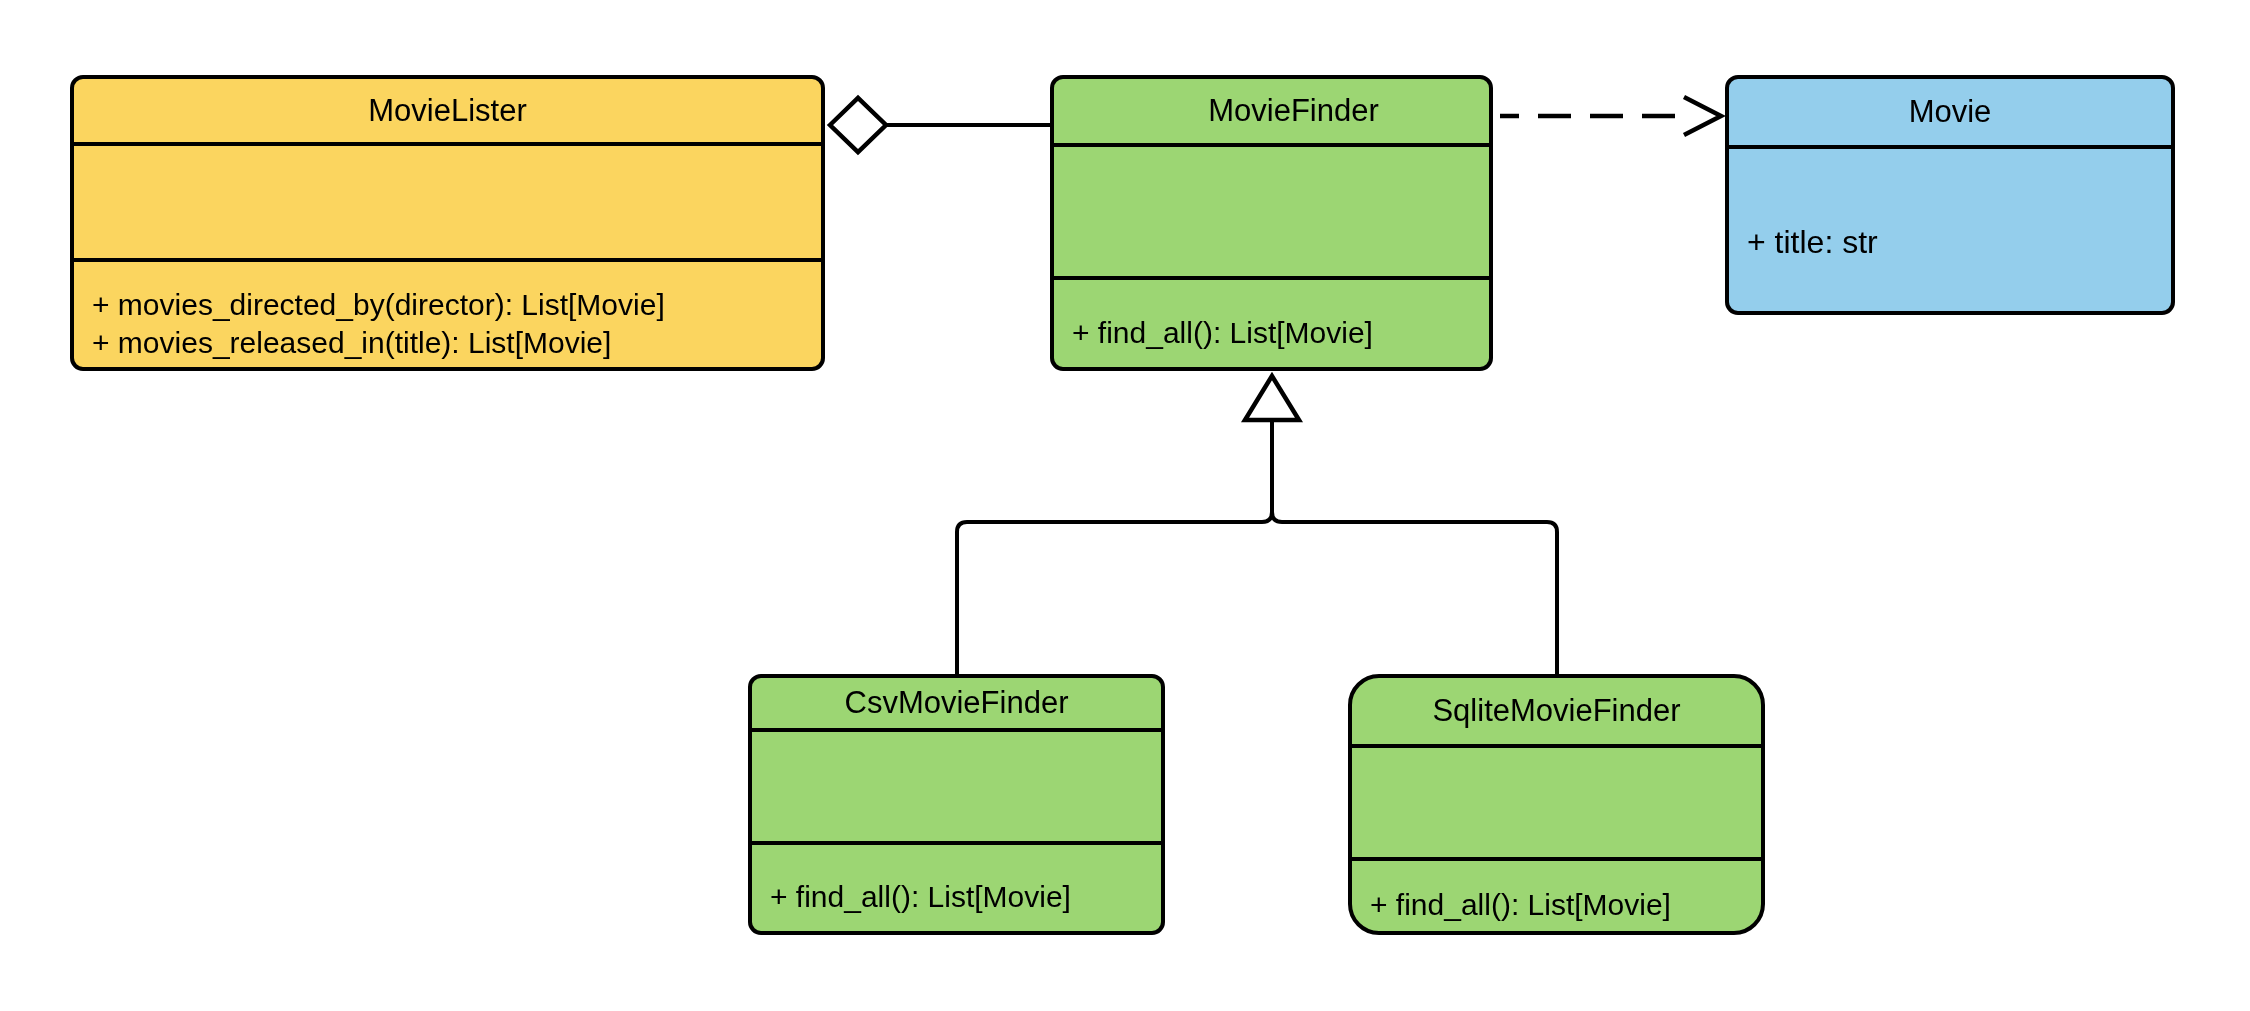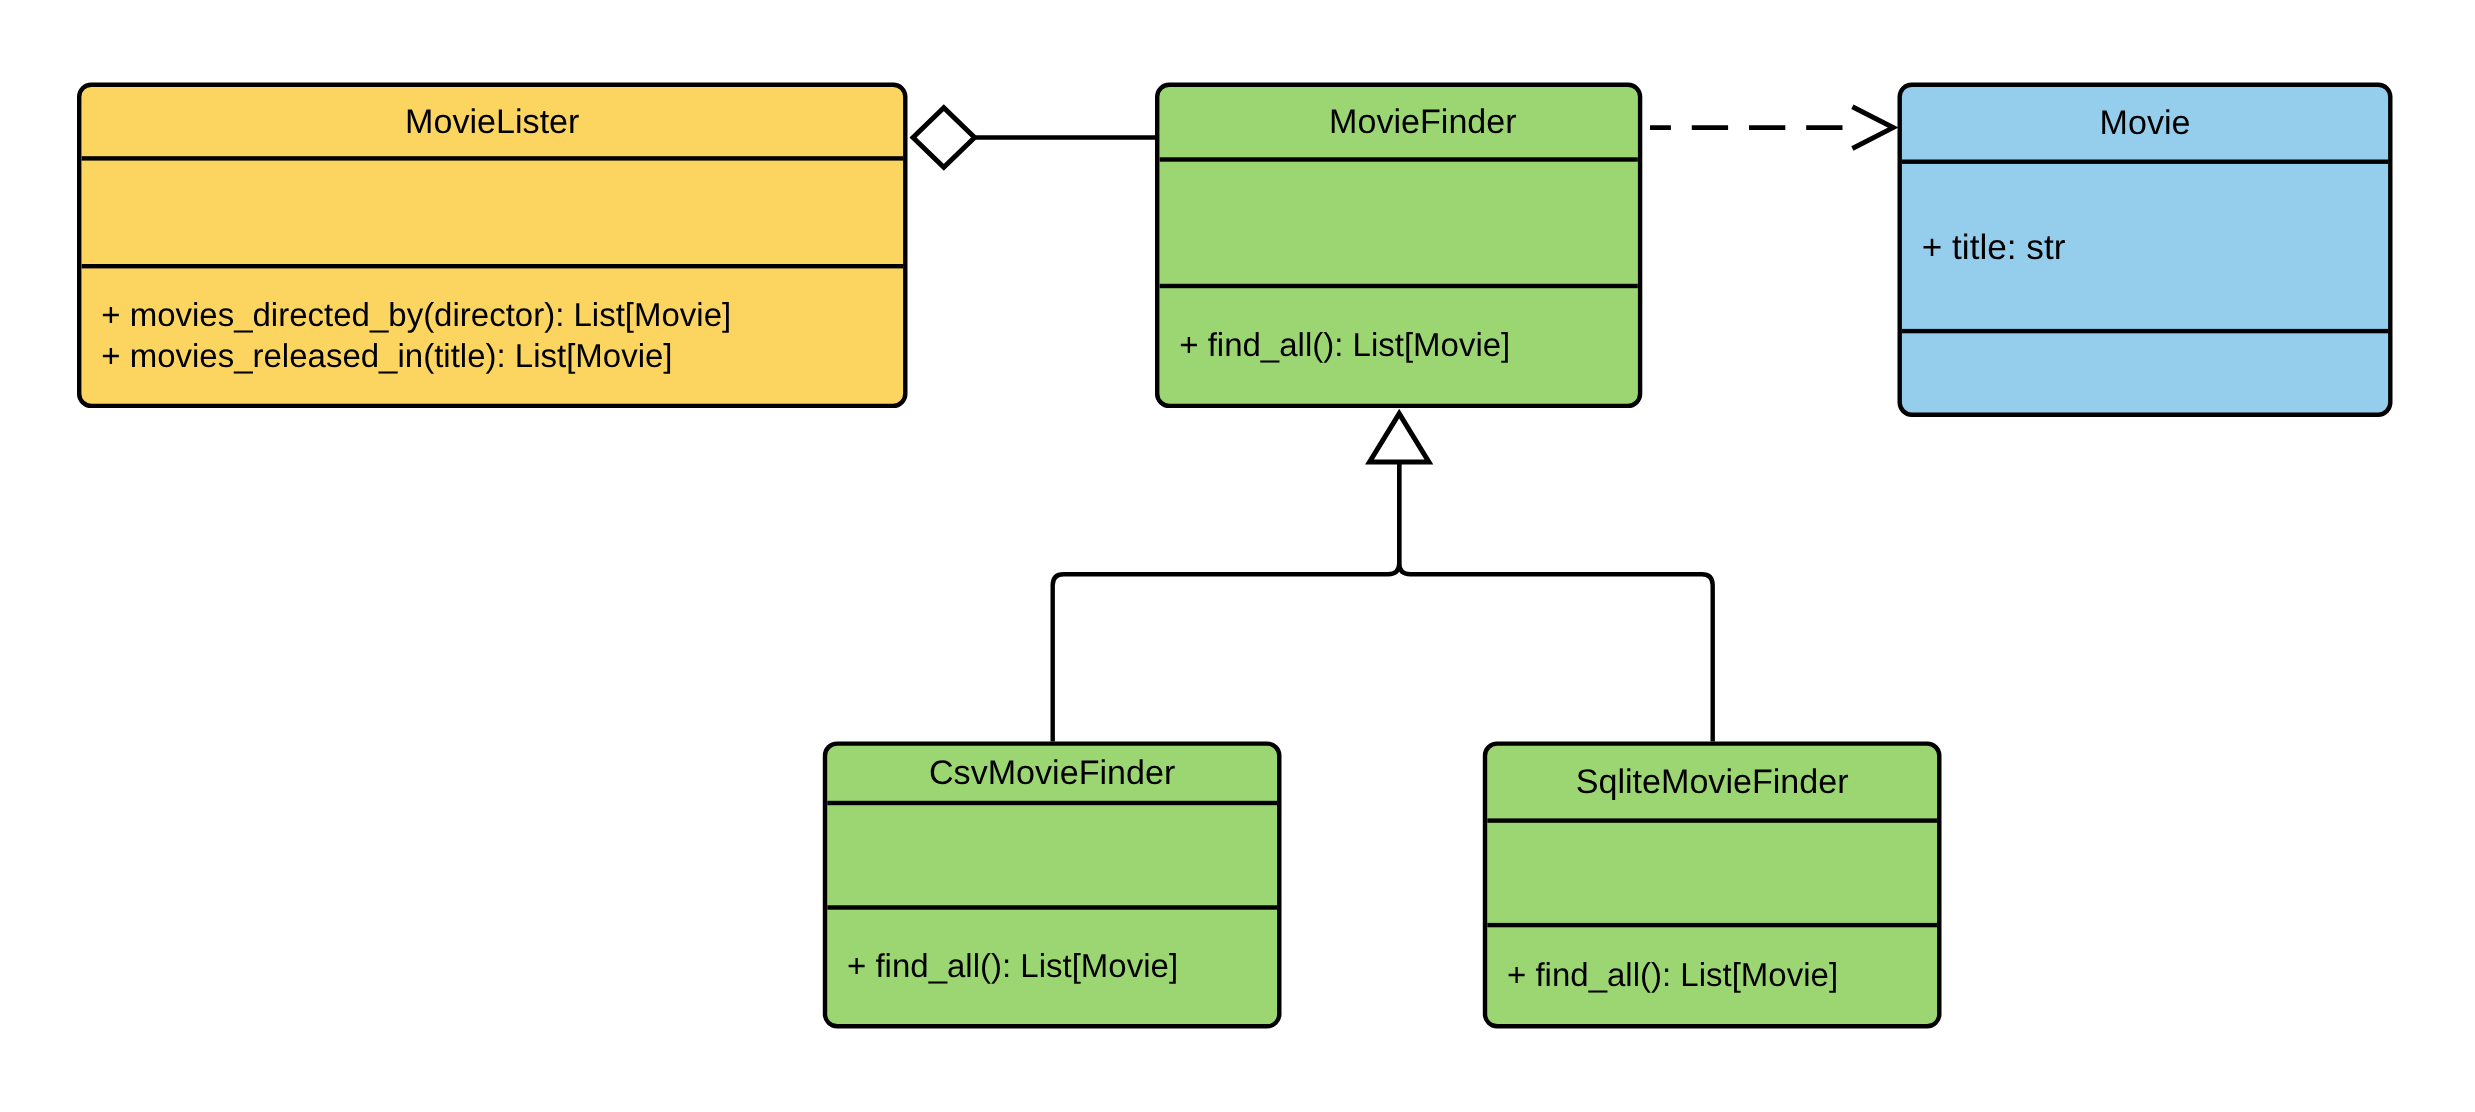--- a/index.html
+++ b/index.html
@@ -14,20 +14,21 @@
   .edges-svg{position:absolute;left:0;top:0;width:2250px;height:1011px;color:#000;}
 
   .uml-class{
     position:absolute;
     box-sizing:border-box;
     border:4px solid #000;
     border-radius:13px;
     display:flex;flex-direction:column;
     overflow:hidden;
     background:#fff;
+    gap:18px;
   }
   .c-title{
     box-sizing:border-box;
     border-bottom:4px solid #000;
     display:flex;align-items:center;justify-content:center;
     font-size:31px;
     flex:0 0 auto;
   }
   .c-attrs{
     box-sizing:border-box;
@@ -47,29 +48,29 @@
   .t-line{white-space:nowrap;}
 
   #movielister{left:70px;top:75px;width:755px;height:296px;}
   #movielister .c-title{height:67px;}
   #movielister .c-attrs{height:98px;}
 
   #moviefinder{left:1050px;top:75px;width:443px;height:296px;}
   #moviefinder .c-title{height:68px;padding-left:44px;}
   #moviefinder .c-attrs{height:115px;}
 
-  #movie{left:1725px;top:75px;width:450px;height:304px;}
+  #movie{left:1725px;top:75px;width:450px;height:240px;}
   #movie .c-title{height:70px;}
   #movie .c-attrs{height:154px;}
 
   #csvmoviefinder{left:748px;top:674px;width:417px;height:261px;}
   #csvmoviefinder .c-title{height:54px;}
   #csvmoviefinder .c-attrs{height:95px;}
 
-  #sqlitemoviefinder{left:1348px;top:674px;width:417px;height:261px;}
+  #sqlitemoviefinder{left:1348px;top:674px;width:417px;height:261px;border-radius:31px;}
   #sqlitemoviefinder .c-title{height:70px;}
   #sqlitemoviefinder .c-attrs{height:95px;}
 </style>
 </head>
 <body>
 
 <div class="canvas">
 
   <svg class="edges-svg" viewBox="0 0 2250 1011" xmlns="http://www.w3.org/2000/svg" style="color: rgb(0, 0, 0);">
 

